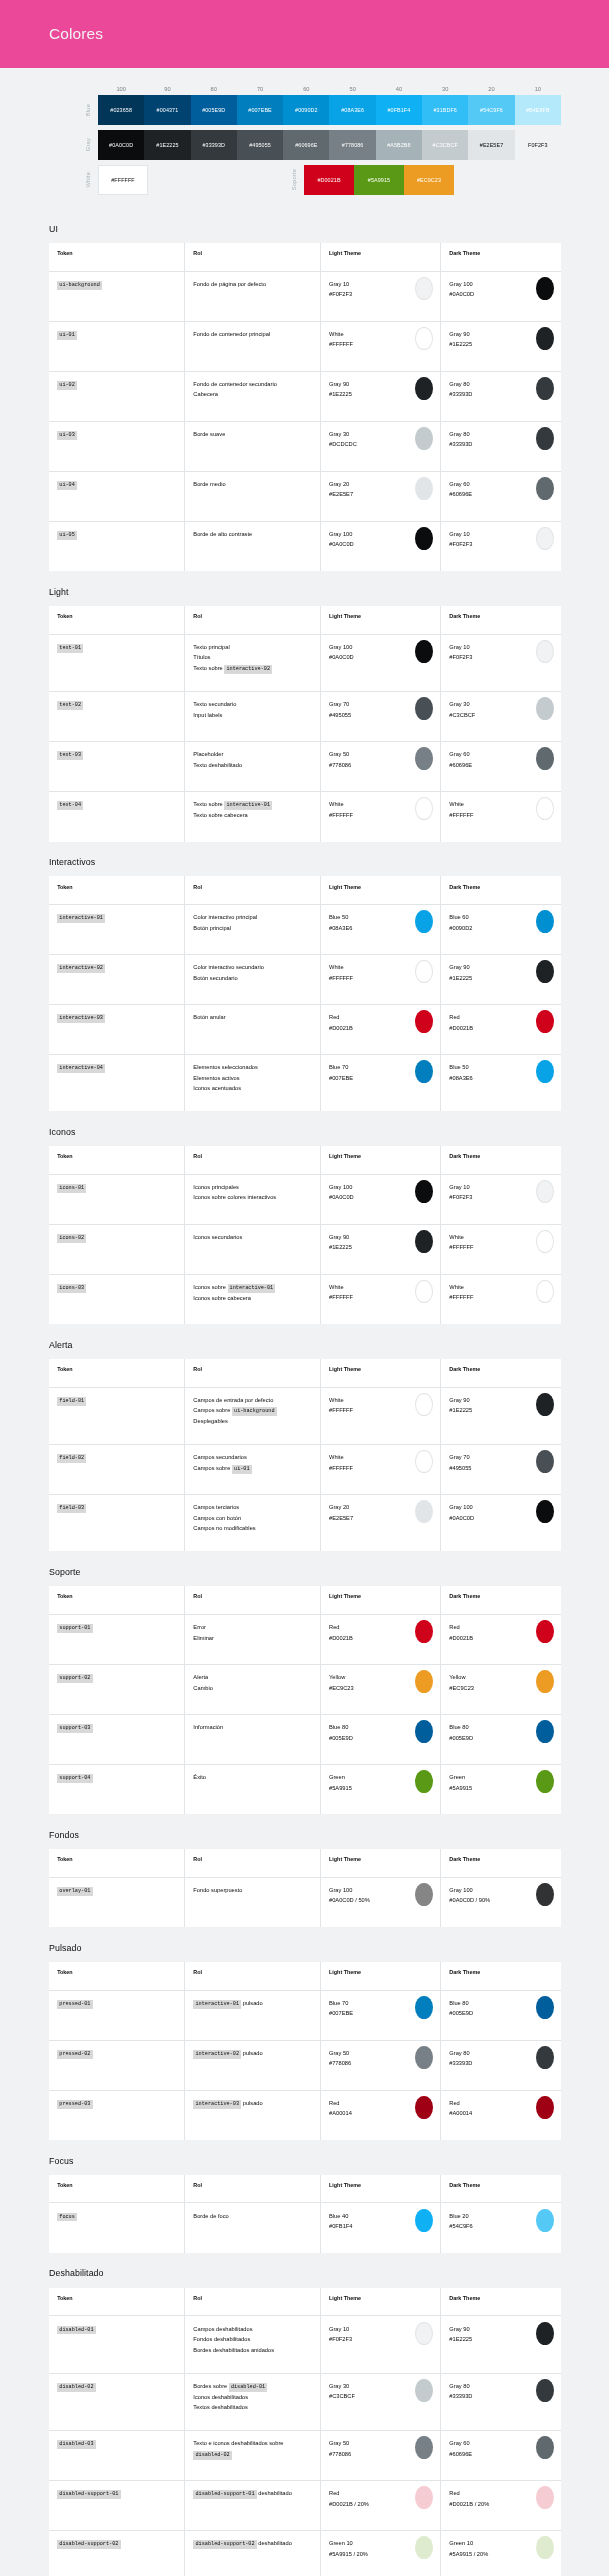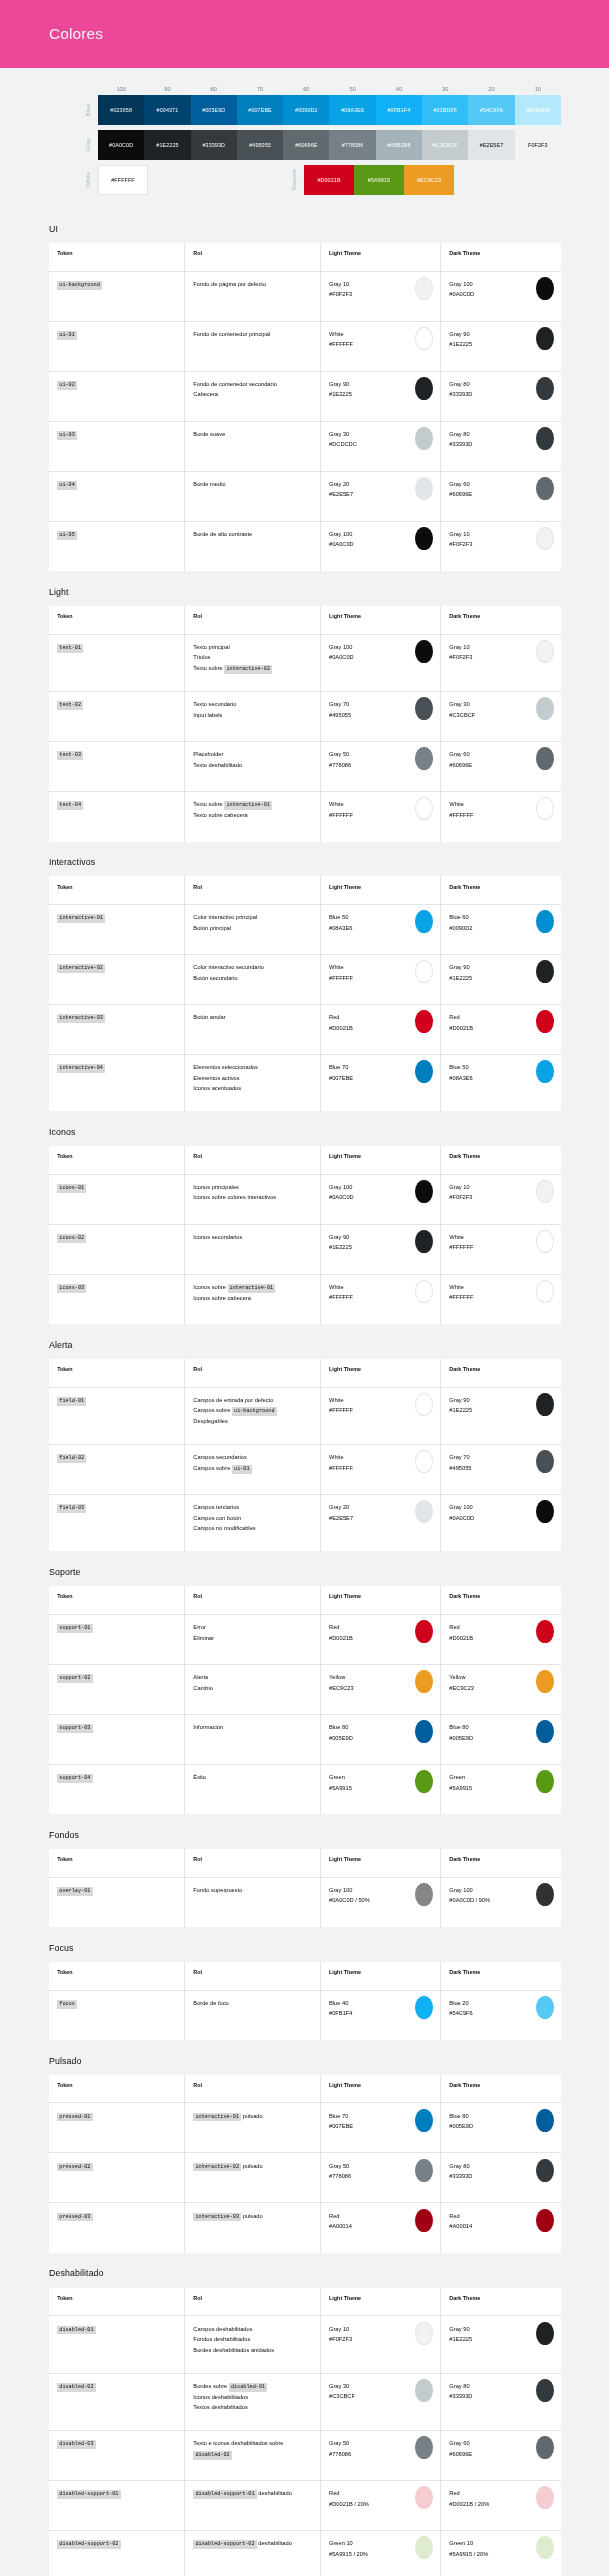--- a/index.html
+++ b/index.html
@@ -775,20 +775,89 @@
             <td class="theme-cell">
               <span class="theme-name">Gray 100</span>
               <span class="theme-hex">#0A0C0D / 90%</span>
               <span class="dot" style="background: rgb(49, 50, 51);"></span>
             </td>
           </tr>
         </tbody>
       </table>
     </section>
     <section class="section">
+      <h2>Pulsado</h2>
+      <table class="tokens">
+        <colgroup>
+          <col class="c1">
+          <col class="c2">
+          <col class="c3">
+          <col class="c4">
+        </colgroup>
+        <thead>
+          <tr>
+            <th>Token</th>
+            <th>Rol</th>
+            <th>Light Theme</th>
+            <th>Dark Theme</th>
+          </tr>
+        </thead>
+        <tbody>
+          <tr>
+            <td><code class="tok">pressed-01</code></td>
+            <td>
+              <span class="rol-line"><code class="tok">interactive-01</code> pulsado</span>
+            </td>
+            <td class="theme-cell">
+              <span class="theme-name">Blue 70</span>
+              <span class="theme-hex">#007EBE</span>
+              <span class="dot" style="background: rgb(0, 126, 190);"></span>
+            </td>
+            <td class="theme-cell">
+              <span class="theme-name">Blue 80</span>
+              <span class="theme-hex">#005E9D</span>
+              <span class="dot" style="background: rgb(0, 94, 157);"></span>
+            </td>
+          </tr>
+          <tr>
+            <td><code class="tok">pressed-02</code></td>
+            <td>
+              <span class="rol-line"><code class="tok">interactive-02</code> pulsado</span>
+            </td>
+            <td class="theme-cell">
+              <span class="theme-name">Gray 50</span>
+              <span class="theme-hex">#778086</span>
+              <span class="dot" style="background: rgb(119, 128, 134);"></span>
+            </td>
+            <td class="theme-cell">
+              <span class="theme-name">Gray 80</span>
+              <span class="theme-hex">#33393D</span>
+              <span class="dot" style="background: rgb(51, 57, 61);"></span>
+            </td>
+          </tr>
+          <tr>
+            <td><code class="tok">pressed-03</code></td>
+            <td>
+              <span class="rol-line"><code class="tok">interactive-03</code> pulsado</span>
+            </td>
+            <td class="theme-cell">
+              <span class="theme-name">Red</span>
+              <span class="theme-hex">#A00014</span>
+              <span class="dot" style="background: rgb(160, 0, 20);"></span>
+            </td>
+            <td class="theme-cell">
+              <span class="theme-name">Red</span>
+              <span class="theme-hex">#A00014</span>
+              <span class="dot" style="background: rgb(160, 0, 20);"></span>
+            </td>
+          </tr>
+        </tbody>
+      </table>
+    </section>
+    <section class="section">
       <h2>Focus</h2>
       <table class="tokens">
         <colgroup>
           <col class="c1">
           <col class="c2">
           <col class="c3">
           <col class="c4">
         </colgroup>
         <thead>
           <tr>
@@ -806,89 +875,20 @@
             </td>
             <td class="theme-cell">
               <span class="theme-name">Blue 40</span>
               <span class="theme-hex">#0FB1F4</span>
               <span class="dot" style="background: rgb(15, 177, 244);"></span>
             </td>
             <td class="theme-cell">
               <span class="theme-name">Blue 20</span>
               <span class="theme-hex">#54C9F6</span>
               <span class="dot" style="background: rgb(84, 201, 246);"></span>
-            </td>
-          </tr>
-        </tbody>
-      </table>
-    </section>
-    <section class="section">
-      <h2>Pulsado</h2>
-      <table class="tokens">
-        <colgroup>
-          <col class="c1">
-          <col class="c2">
-          <col class="c3">
-          <col class="c4">
-        </colgroup>
-        <thead>
-          <tr>
-            <th>Token</th>
-            <th>Rol</th>
-            <th>Light Theme</th>
-            <th>Dark Theme</th>
-          </tr>
-        </thead>
-        <tbody>
-          <tr>
-            <td><code class="tok">pressed-01</code></td>
-            <td>
-              <span class="rol-line"><code class="tok">interactive-01</code> pulsado</span>
-            </td>
-            <td class="theme-cell">
-              <span class="theme-name">Blue 70</span>
-              <span class="theme-hex">#007EBE</span>
-              <span class="dot" style="background: rgb(0, 126, 190);"></span>
-            </td>
-            <td class="theme-cell">
-              <span class="theme-name">Blue 80</span>
-              <span class="theme-hex">#005E9D</span>
-              <span class="dot" style="background: rgb(0, 94, 157);"></span>
-            </td>
-          </tr>
-          <tr>
-            <td><code class="tok">pressed-02</code></td>
-            <td>
-              <span class="rol-line"><code class="tok">interactive-02</code> pulsado</span>
-            </td>
-            <td class="theme-cell">
-              <span class="theme-name">Gray 50</span>
-              <span class="theme-hex">#778086</span>
-              <span class="dot" style="background: rgb(119, 128, 134);"></span>
-            </td>
-            <td class="theme-cell">
-              <span class="theme-name">Gray 80</span>
-              <span class="theme-hex">#33393D</span>
-              <span class="dot" style="background: rgb(51, 57, 61);"></span>
-            </td>
-          </tr>
-          <tr>
-            <td><code class="tok">pressed-03</code></td>
-            <td>
-              <span class="rol-line"><code class="tok">interactive-03</code> pulsado</span>
-            </td>
-            <td class="theme-cell">
-              <span class="theme-name">Red</span>
-              <span class="theme-hex">#A00014</span>
-              <span class="dot" style="background: rgb(160, 0, 20);"></span>
-            </td>
-            <td class="theme-cell">
-              <span class="theme-name">Red</span>
-              <span class="theme-hex">#A00014</span>
-              <span class="dot" style="background: rgb(160, 0, 20);"></span>
             </td>
           </tr>
         </tbody>
       </table>
     </section>
     <section class="section">
       <h2>Deshabilitado</h2>
       <table class="tokens">
         <colgroup>
           <col class="c1">

